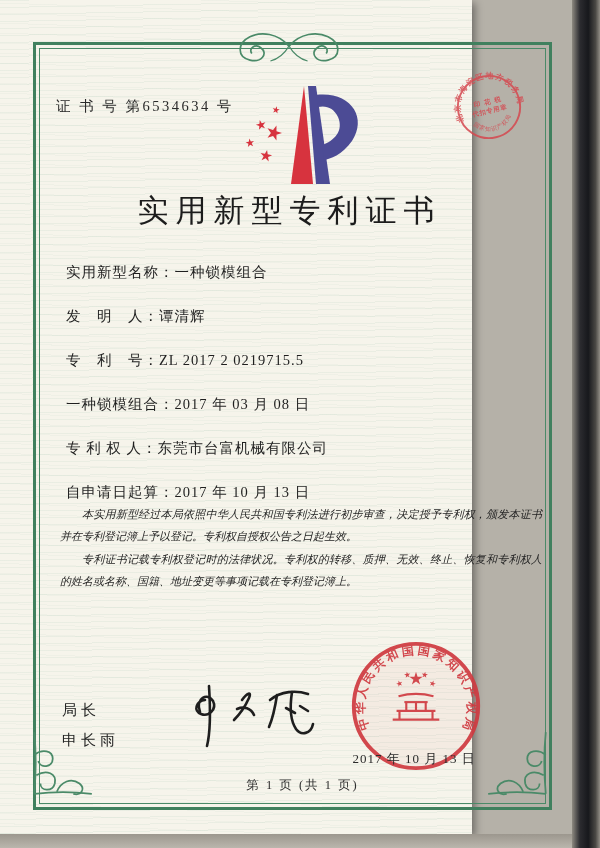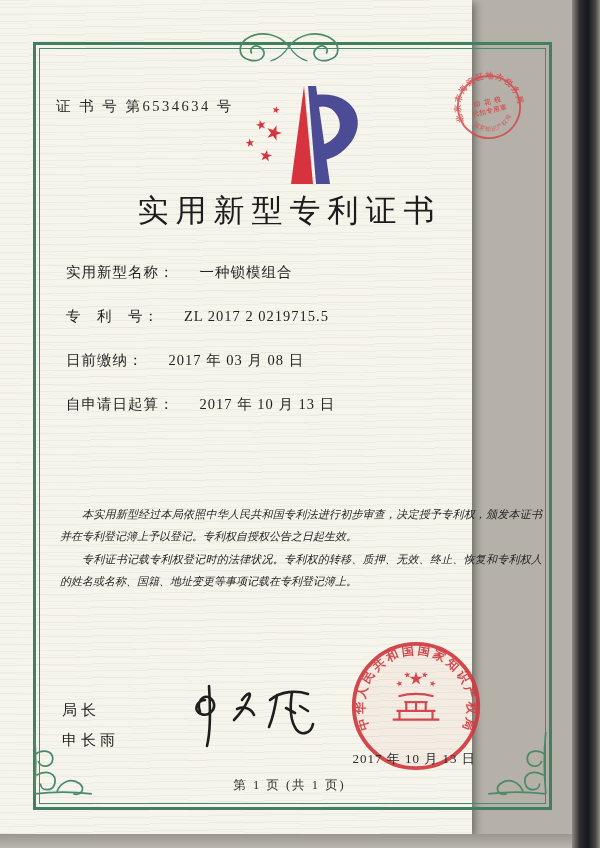--- a/index.html
+++ b/index.html
@@ -38,21 +38,21 @@
   }
   .logo{position:absolute;left:233px;top:82px;width:152px;height:108px;}
   .doc-title{
     position:absolute;left:33px;top:190px;width:513px;
     text-align:center;font-size:31px;font-weight:normal;color:#1c1c1c;
     letter-spacing:7px;
   }
   .fields{position:absolute;left:66px;top:262px;width:460px;}
   .field-row{
     display:flex;font-size:14.5px;color:#1f1f1f;line-height:20px;
-    margin-bottom:24px;letter-spacing:1px;font-weight:500;gap:25px;
+    margin-bottom:24px;letter-spacing:1px;font-weight:500;
   }
   .field-label{white-space:pre;}
   .field-value{white-space:pre;}
   .body-text{
     position:absolute;left:60px;top:503px;width:482px;
     font-size:11px;line-height:22.4px;color:#242424;
     text-align:justify;font-style:italic;font-weight:500;
   }
   .body-text p{margin:0;text-indent:2em;}
   .signer{
@@ -65,21 +65,21 @@
   .seal-date{
     position:absolute;left:352px;top:750px;width:124px;text-align:center;
     font-size:13px;color:#2b2b2b;letter-spacing:1px;
   }
   .tax-stamp{
     position:absolute;left:452px;top:70px;width:74px;height:74px;
     transform:rotate(-13deg);opacity:.85;
   }
   .footer{
     position:absolute;left:33px;top:777px;width:513px;text-align:center;
-    font-size:12.5px;color:#2e2e2e;letter-spacing:2px;
+    font-size:12.5px;color:#2e2e2e;letter-spacing:2px;padding-left:13px;
   }
 </style>
 </head>
 <body>
 
 <svg width="0" height="0" style="position:absolute" aria-hidden="true">
   <defs>
     <path id="star-shape" d="M0,-10 L2.25,-3.09 L9.51,-3.09 L3.64,1.18 L5.88,8.09 L0,3.82 L-5.88,8.09 L-3.64,1.18 L-9.51,-3.09 L-2.25,-3.09 Z"></path>
   </defs>
 </svg>
@@ -130,26 +130,34 @@
   </svg>
 
   <div class="doc-title">实用新型专利证书</div>
 
   <div class="fields">
     <div class="field-row">
       <span class="field-label">实用新型名称：</span>
       <span class="field-value">一种锁模组合</span>
     </div>
     <div class="field-row">
+      <span class="field-label">发　明　人：</span>
+      <span class="field-value">谭清辉</span>
+    </div>
+    <div class="field-row">
       <span class="field-label">专　利　号：</span>
       <span class="field-value">ZL 2017 2 0219715.5</span>
     </div>
     <div class="field-row">
-      <span class="field-label">日前缴纳：</span>
+      <span class="field-label">一种锁模组合：</span>
       <span class="field-value">2017 年 03 月 08 日</span>
+    </div>
+    <div class="field-row">
+      <span class="field-label">专 利 权 人：</span>
+      <span class="field-value">东莞市台富机械有限公司</span>
     </div>
     <div class="field-row">
       <span class="field-label">自申请日起算：</span>
       <span class="field-value">2017 年 10 月 13 日</span>
     </div>
   </div>
 
   <div class="body-text">
     <p>本实用新型经过本局依照中华人民共和国专利法进行初步审查，决定授予专利权，颁发本证书并在专利登记簿上予以登记。专利权自授权公告之日起生效。</p>
     <p>专利证书记载专利权登记时的法律状况。专利权的转移、质押、无效、终止、恢复和专利权人的姓名或名称、国籍、地址变更等事项记载在专利登记簿上。</p>

